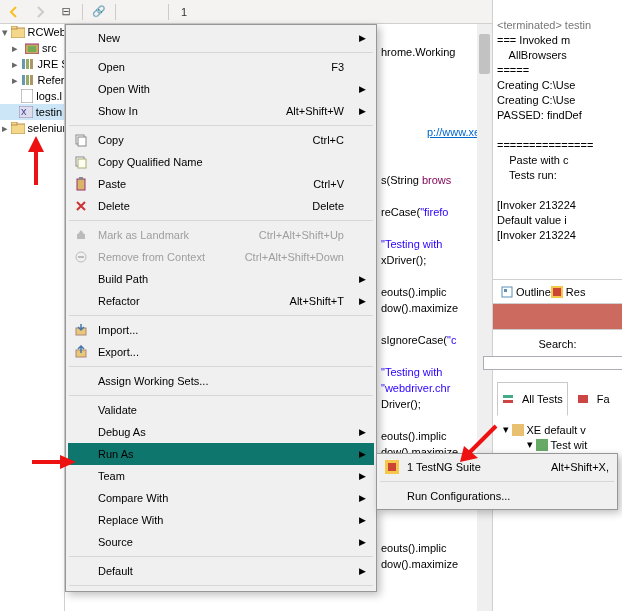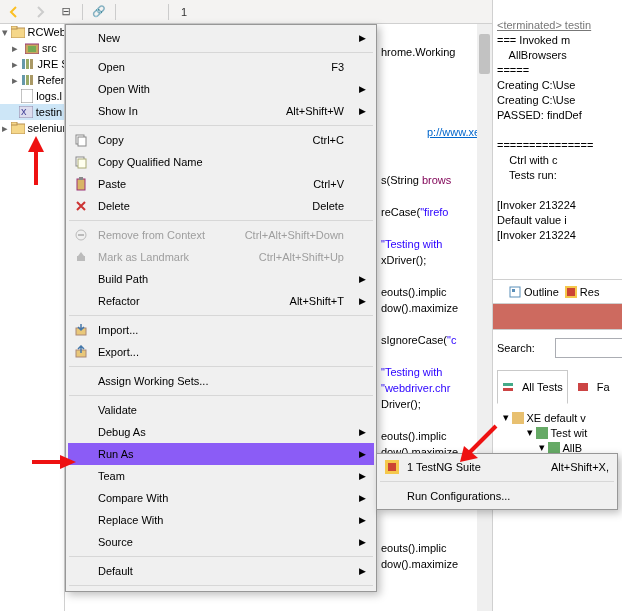--- a/index.html
+++ b/index.html
@@ -15,21 +15,21 @@
 .tree-item { display: flex; align-items: center; gap: 3px; padding: 1px 2px; white-space: nowrap; color: #000; }
 .tree-item.selected { background: #cde6f7; }
 .tree-arrow { width: 10px; display: inline-block; color: #666; }
 .tree-icon { width: 14px; height: 14px; display: inline-flex; align-items: center; justify-content: center; }
 
 svg { display: block; }
 
 
 .context-menu { position: absolute; left: 65px; top: 24px; width: 312px; background: #f0f0f0; border: 1px solid #979797; box-shadow: 3px 3px 8px rgba(0,0,0,.25); padding: 2px; z-index: 50; }
 .context-menu .item { display: flex; align-items: center; height: 22px; padding: 0 30px 0 30px; position: relative; color: #000; cursor: default; }
-.context-menu .item.hover { background: #8b5cf6; }
+.context-menu .item.hover { background: #0f766e; }
 .context-menu .item.disabled { color: #9e9e9e; }
 .context-menu .item .icon { position: absolute; left: 4px; width: 18px; height: 18px; display: flex; align-items: center; justify-content: center; }
 .context-menu .item .shortcut { margin-left: auto; color: #000; }
 .context-menu .item.disabled .shortcut { color: #9e9e9e; }
 .context-menu .item .submenu-arrow { position: absolute; right: 8px; color: #000; font-size: 9px; }
 .context-menu .sep { height: 1px; background: #d7d7d7; margin: 3px 1px; }
 
 
 .submenu { position: absolute; left: 376px; top: 453px; width: 242px; background: #f0f0f0; border: 1px solid #979797; box-shadow: 3px 3px 8px rgba(0,0,0,.25); padding: 2px; z-index: 60; }
 .submenu .item { display: flex; align-items: center; height: 22px; padding: 0 6px 0 28px; position: relative; color: #000; cursor: default; }
@@ -41,24 +41,24 @@
 .editor { position: absolute; left: 377px; top: 24px; width: 115px; height: 587px; background: #fff; overflow: hidden; white-space: pre; font-family: Consolas, monospace; font-size: 12px; color: #000; padding: 4px 0 0 4px; line-height: 16px; }
 .editor .kw { color: #7f0055; }
 .editor .str { color: #2a00ff; }
 .editor .link { color: #0066cc; text-decoration: underline; padding-left: 46px; }
 .editor .scrollbar { position: absolute; right: 0; top: 0; bottom: 0; width: 15px; background: #efefef; }
 .editor .scrollbar .thumb { position: absolute; left: 2px; right: 2px; top: 10px; height: 40px; background: #c2c2c2; border-radius: 2px; }
 
 
 .right-pane { position: absolute; left: 492px; top: 0; width: 130px; height: 611px; background: #fff; border-left: 1px solid #d0d0d0; display: flex; flex-direction: column; }
 .console { padding: 4px; font-family: Consolas, monospace; font-size: 11px; white-space: pre; overflow: hidden; height: 280px; border-bottom: 1px solid #d0d0d0; line-height: 14px; }
-.console .muted { color: #777; text-decoration: underline; }
-.outline-tabs { display: flex; align-items: center; height: 24px; border-bottom: 1px solid #d0d0d0; padding: 0 16px; gap: 6px; }
+.console .muted { color: #777; }
+.outline-tabs { display: flex; align-items: center; height: 24px; border-bottom: 1px solid #d0d0d0; padding: 0 8px; gap: 0; }
 .outline-tabs .tab { display: flex; align-items: center; gap: 3px; }
-.search-row { display: flex; align-items: center; padding: 8px 4px; gap: 20px; }
+.search-row { display: flex; align-items: center; padding: 8px 4px; gap: 6px; flex-direction: column; }
 .search-row input { flex: 1; height: 20px; border: 1px solid #abadb3; padding: 0 3px; }
 .test-panel { padding: 4px; }
 .test-tabs { display: flex; align-items: center; gap: 4px; margin-bottom: 6px; }
 .test-tabs .ttab { display: flex; align-items: center; gap: 8px; padding: 10px 4px; border: 1px solid transparent; }
 .test-tabs .ttab.active { background: #fff; border: 1px solid #c9c9c9; border-bottom-color: #fff; }
 .test-tree .node { display: flex; align-items: center; gap: 3px; padding: 1px 0 1px 6px; white-space: nowrap; }
 .test-tree .node.d2 { padding-left: 30px; }
 .test-tree .node.d3 { padding-left: 42px; }
 
 
@@ -224,36 +224,36 @@
           <path d="M3 3 L11 11 M11 3 L3 11" stroke="#c33" stroke-width="2"></path>
         </svg>
       </span>
       <span>Delete</span>
       <span class="shortcut">Delete</span>
     </div>
     <div class="sep"></div>
     <div class="item disabled">
       <span class="icon">
         <svg width="14" height="14">
+          <rect x="3" y="6" width="8" height="5" fill="#bbb"></rect>
+          <path d="M7 2 L10 6 L4 6 Z" fill="#bbb"></path>
+        </svg>
+      </span>
+      <span>Mark as Landmark</span>
+      <span class="shortcut">Ctrl+Alt+Shift+Up</span>
+    </div>
+    <div class="item disabled">
+      <span class="icon">
+        <svg width="14" height="14">
           <circle cx="7" cy="7" r="5" fill="none" stroke="#bbb"></circle>
           <path d="M4 7 L10 7" stroke="#bbb" stroke-width="2"></path>
         </svg>
       </span>
       <span>Remove from Context</span>
       <span class="shortcut">Ctrl+Alt+Shift+Down</span>
-    </div>
-    <div class="item disabled">
-      <span class="icon">
-        <svg width="14" height="14">
-          <rect x="3" y="6" width="8" height="5" fill="#bbb"></rect>
-          <path d="M7 2 L10 6 L4 6 Z" fill="#bbb"></path>
-        </svg>
-      </span>
-      <span>Mark as Landmark</span>
-      <span class="shortcut">Ctrl+Alt+Shift+Up</span>
     </div>
     <div class="item">
       <span>Build Path</span>
       <span class="submenu-arrow">▶</span>
     </div>
     <div class="item">
       <span>Refactor</span>
       <span class="shortcut">Alt+Shift+T</span>
       <span class="submenu-arrow">▶</span>
     </div>
@@ -374,21 +374,21 @@
   <div class="console">
 <span class="muted">&lt;terminated&gt; testin</span>
 <span>=== Invoked m</span>
 <span>    AllBrowsers</span>
 <span>=====</span>
 <span>Creating C:\Use</span>
 <span>Creating C:\Use</span>
 <span>PASSED: findDef</span>
 <span></span>
 <span>===============</span>
-<span>    Ctrl with c</span>
+<span>    Paste with c</span>
 <span>    Tests run: </span>
 <span></span>
 <span>[Invoker 213224</span>
 <span>Default value i</span>
 <span>[Invoker 213224</span>
   </div>
   <div class="outline-tabs">
     <div class="tab">
       <span>
           <svg width="12" height="12">

